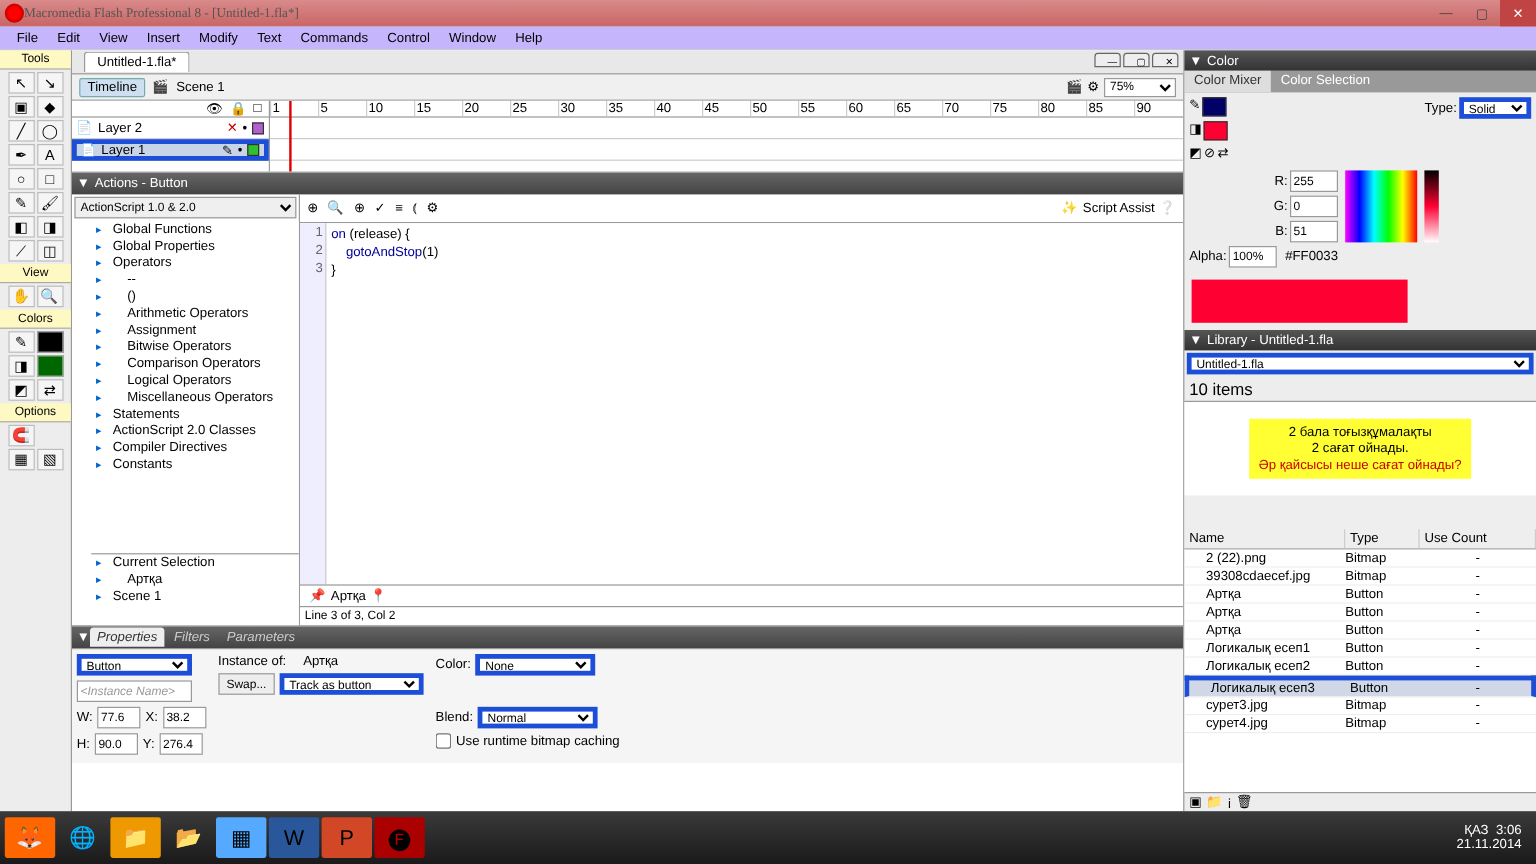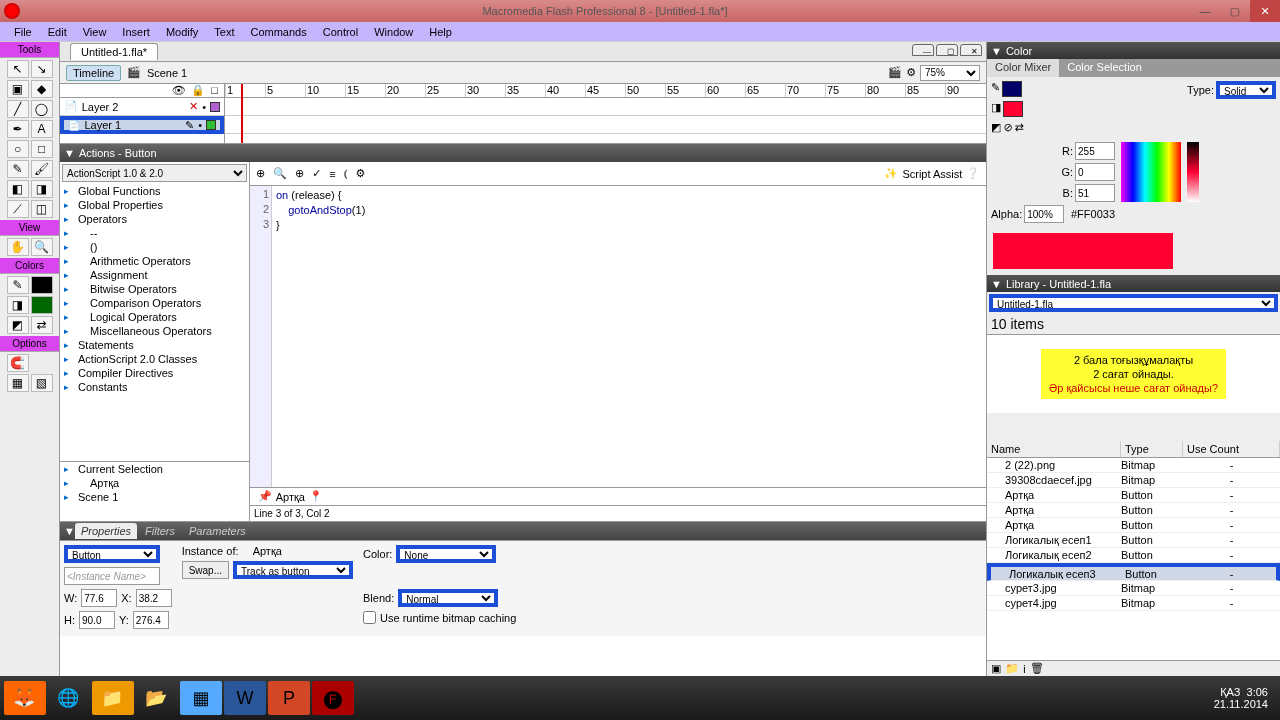--- a/index.html
+++ b/index.html
@@ -1,27 +1,27 @@
 <!DOCTYPE html>
 <html><head>
 <meta charset="utf-8">
 <style>
 * { margin: 0; padding: 0; box-sizing: border-box; font-family: Tahoma, sans-serif; font-size: 11px; }
 body { width: 1280px; height: 720px; background: #f0f0f0; overflow: hidden; position: relative; }
 .titlebar { height: 22px; background: linear-gradient(#d98a8a, #c96565); display: flex; align-items: center; color: #333; position: relative; }
 .titlebar-icon { width: 16px; height: 16px; margin-left: 4px; background: radial-gradient(circle, #f00 40%, #800 100%); border-radius: 50%; }
-.titlebar-text { flex: 1; text-align: center; color: #555; }
+.titlebar-text { flex: 1; text-align: left; color: #555; font-family: Liberation Serif, serif; }
 .win-buttons { display: flex; }
 .win-btn { width: 30px; height: 22px; display: flex; align-items: center; justify-content: center; color: #444; }
 .win-btn.close { background: #c14444; color: #fff; }
 .menubar { height: 20px; background: #c4b5fd; border-bottom: 1px solid #ccc; display: flex; align-items: center; padding-left: 6px; gap: 0; }
 .menuitem { padding: 2px 8px; }
 .main { display: flex; height: 634px; }
 .tools-panel { width: 60px; background: #ededed; border-right: 1px solid #999; display: flex; flex-direction: column; align-items: center; }
-.tools-header { font-size: 10px; padding: 2px 0; border-bottom: 1px solid #aaa; width: 100%; text-align: center; background: #d946ef; }
+.tools-header { font-size: 10px; padding: 2px 0; border-bottom: 1px solid #aaa; width: 100%; text-align: center; background: #fef9c3; }
 .tool-grid { display: grid; grid-template-columns: 22px 22px; gap: 2px; padding: 2px; }
 .tool { width: 22px; height: 18px; border: 1px solid #bbb; background: #f5f5f5; display: flex; align-items: center; justify-content: center; font-size: 12px; }
 .center { flex: 1; display: flex; flex-direction: column; background: #fff; }
 .doc-tab { height: 20px; background: #e8e8e8; display: flex; align-items: center; border-bottom: 1px solid #999; padding-left: 10px; }
 .doc-tab span { background: #fff; border: 1px solid #999; border-bottom: none; padding: 2px 10px; border-radius: 3px 3px 0 0; }
 .scene-bar { height: 22px; background: #f0f0f0; border-bottom: 1px solid #999; display: flex; align-items: center; padding: 0 6px; gap: 6px; }
 .timeline-btn { background: #cde0f2; border: 1px solid #7aa; padding: 1px 6px; border-radius: 2px; }
 .scene-right { margin-left: auto; display: flex; gap: 4px; align-items: center; }
 .zoom-sel { width: 60px; height: 16px; border: 1px solid #999; background: #fff; font-size: 10px; }
 .timeline { height: 60px; background: #fff; border-bottom: 1px solid #999; display: flex; }
@@ -33,21 +33,21 @@
 .sq { width: 10px; height: 10px; border: 1px solid #333; }
 .frames { flex: 1; position: relative; overflow: hidden; }
 .ruler { height: 14px; border-bottom: 1px solid #999; background: #fff; position: relative; font-size: 8px; display: flex; }
 .ruler span { width: 40px; border-left: 1px solid #ccc; padding-left: 1px; }
 .frame-row { height: 18px; border-bottom: 1px solid #ccc; position: relative; }
 .playhead { position: absolute; left: 16px; top: 0; width: 2px; height: 60px; background: #d00; }
 .actions-header { height: 18px; background: linear-gradient(#666, #444); color: #fff; display: flex; align-items: center; padding-left: 4px; gap: 4px; font-size: 11px; }
 .actions-panel { display: flex; height: 360px; border-bottom: 1px solid #999; }
 .actions-tree { width: 190px; border-right: 1px solid #999; display: flex; flex-direction: column; }
 .as-sel { height: 18px; border: 1px solid #999; margin: 2px; font-size: 10px; }
-.tree { flex: 1; overflow-y: auto; background: #fff; }
+.tree { flex: 1; overflow-y: auto; background: #fff; margin-left: 16px; }
 .tree-item { padding: 1px 4px 1px 18px; display: flex; align-items: center; gap: 4px; position: relative; }
 .tree-item::before { content: '▸'; position: absolute; left: 4px; color: #06c; font-size: 9px; }
 .tree-item.sub { padding-left: 30px; }
 .tree-bottom { border-top: 1px solid #999; }
 .code-area { flex: 1; display: flex; flex-direction: column; }
 .code-toolbar { height: 24px; border-bottom: 1px solid #999; display: flex; align-items: center; padding: 0 6px; gap: 8px; }
 .code-toolbar .r { margin-left: auto; display: flex; align-items: center; gap: 4px; }
 .code { flex: 1; background: #fff; display: flex; font-family: 'Courier New', monospace; font-size: 12px; }
 .gutter { width: 22px; background: #eef; border-right: 1px solid #ccc; text-align: right; padding: 2px 2px 0 0; color: #666; }
 .gutter div { height: 15px; }

